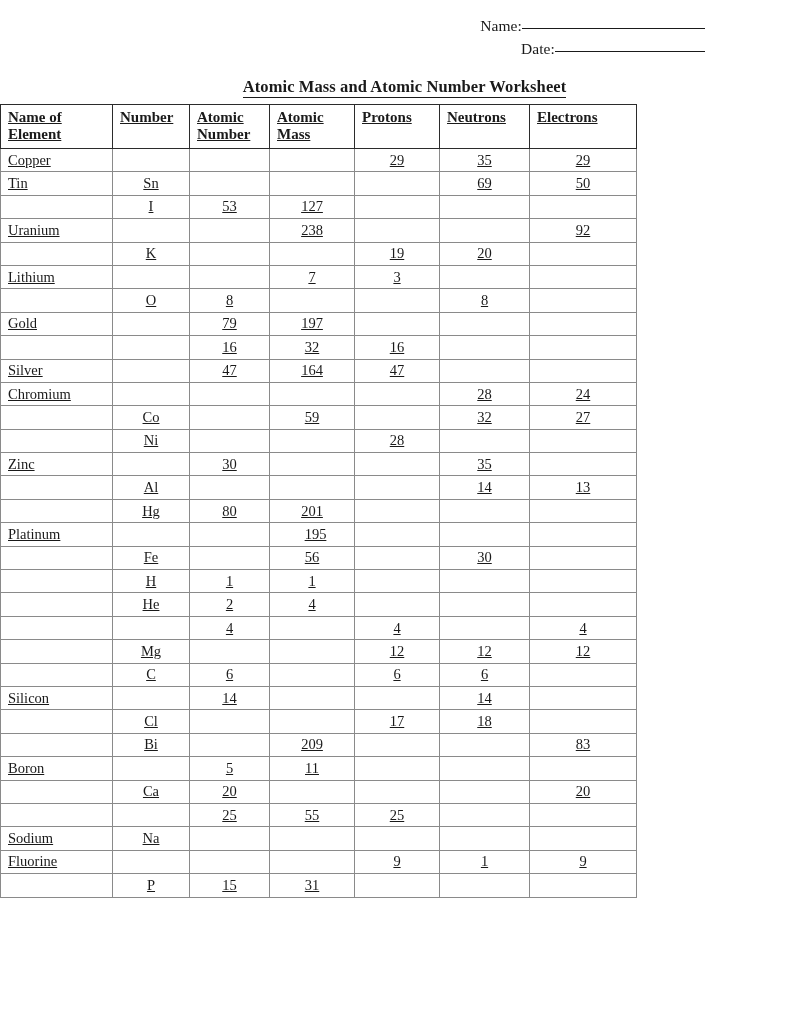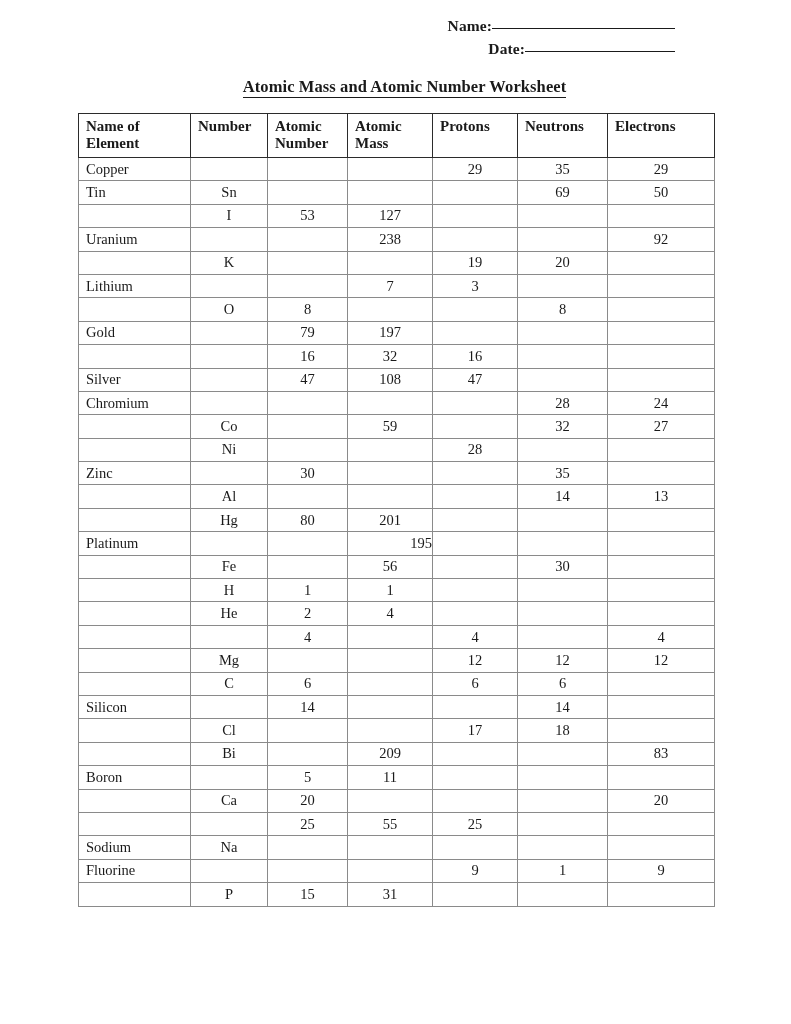--- a/index.html
+++ b/index.html
@@ -12,25 +12,24 @@
     height: 1024px;
     font-family: "Liberation Serif", "DejaVu Serif", serif;
     color: #1a1a1a;
     position: relative;
     overflow: hidden;
   }
 
   
   .student-block {
     padding-top: 14px;
-    padding-right: 116px;
+    padding-right: 86px;
     display: flex;
     flex-direction: column;
     align-items: flex-end;
-    font-weight: bold;
   }
   .student-line {
     display: flex;
     align-items: baseline;
     font-size: 15.5px;
     line-height: 23px;
     white-space: nowrap;
   }
   .student-line .sl-label {
     letter-spacing: 0.1px;
@@ -54,22 +53,22 @@
     letter-spacing: 0.1px;
     margin-left: 18px;
   }
   .worksheet-title span {
     border-bottom: 1.7px solid #1a1a1a;
     padding-bottom: 1px;
   }
 
   
   .table-wrap {
-    margin-top: 16px;
-    padding-left: 78px;
+    margin-top: 7px;
+    text-decoration: underline;
   }
   table.worksheet {
     border-collapse: collapse;
     width: 636px;
     table-layout: fixed;
   }
   table.worksheet th,
   table.worksheet td {
     border: 1px solid #8a8a8a;
     font-size: 14.5px;
@@ -88,21 +87,21 @@
     font-size: 15px;
   }
   table.worksheet tbody td {
     text-align: center;
   }
   table.worksheet tbody td.col-name {
     text-align: left;
     padding-left: 7px;
   }
   table.worksheet tbody td.left-align {
-    text-align: right;
+    text-align: center;
     padding-left: 7px;
   }
 
   
   col.c-name      { width: 112px; }
   col.c-symbol    { width: 77px; }
   col.c-number    { width: 80px; }
   col.c-mass      { width: 85px; }
   col.c-protons   { width: 85px; }
   col.c-neutrons  { width: 90px; }
@@ -227,21 +226,21 @@
           <td>16</td>
           <td>32</td>
           <td>16</td>
           <td></td>
           <td></td>
         </tr>
         <tr>
           <td class="col-name">Silver</td>
           <td></td>
           <td>47</td>
-          <td>108</td>
+          <td>164</td>
           <td>47</td>
           <td></td>
           <td></td>
         </tr>
         <tr>
           <td class="col-name">Chromium</td>
           <td></td>
           <td></td>
           <td></td>
           <td></td>

